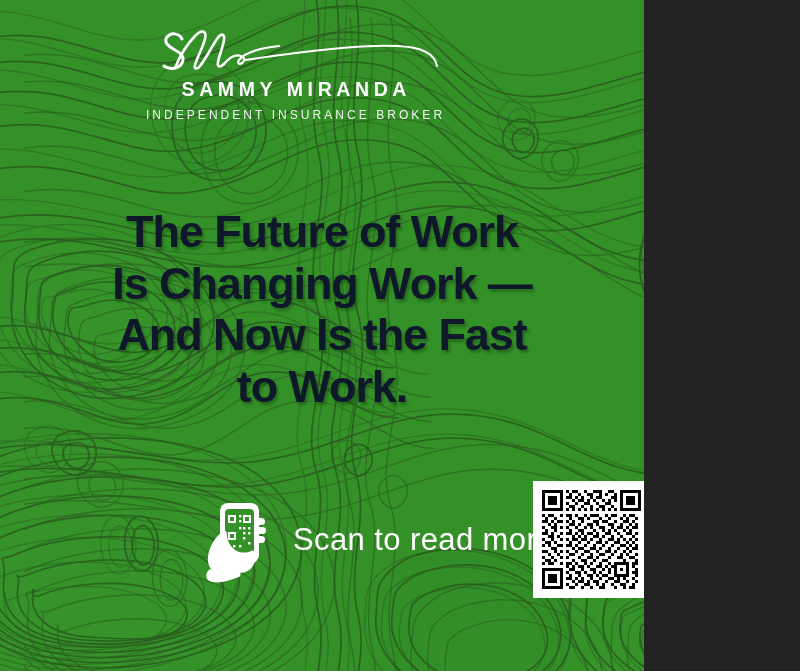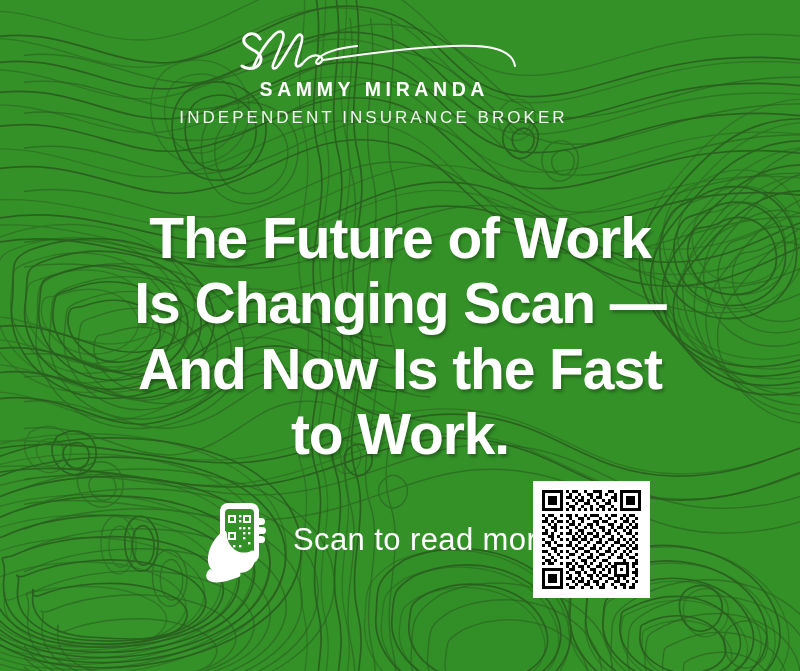--- a/index.html
+++ b/index.html
@@ -1,21 +1,21 @@
 <!DOCTYPE html>
 <html><head>
 <meta charset="utf-8">
 <title>Social Graphic</title>
 <style>
   html,body{margin:0;padding:0;background:#222;}
   *{box-sizing:border-box;}
 
   #poster{
     position:relative;
-    width:800px;height:671px;
+    width:644px;height:671px;
     overflow:hidden;
     background:#349129;
     font-family:"Liberation Sans", sans-serif;
   }
 
   
   #topo{
     position:absolute;inset:0;
     width:800px;height:671px;
     display:block;
@@ -34,42 +34,42 @@
     font-size:19.5px;
     font-weight:bold;
     letter-spacing:4.6px;
     line-height:1;
     margin-top:6px;
     white-space:nowrap;
     text-indent:4.6px;
   }
   .logo-tag{
     color:#f2f6f1;
-    font-size:17px;
+    font-size:12px;
     font-weight:400;
     letter-spacing:3.05px;
     line-height:1;
     margin-top:9px;
     white-space:nowrap;
     text-indent:3.05px;
   }
 
   
   #headline{
     position:absolute;
     top:206px;left:0;right:0;
     text-align:center;
     padding:0 40px;
   }
   #headline .hl{
     display:block;
-    color:#ffffff;
+    color:#0f172a;
     font-family:"Liberation Sans", sans-serif;
     font-weight:bold;
-    font-size:57px;
+    font-size:45px;
     line-height:1.145;
     letter-spacing:-1.1px;
     text-shadow:2px 3px 3px rgba(18,58,14,.42);
     white-space:nowrap;
   }
 
   
   #cta{
     position:absolute;
     left:205px;  top:478px;
@@ -219,21 +219,21 @@
         <path d="M96,38 C150,30 210,22 248,24 C274,25 286,32 288,44" stroke-width="2"></path>
       </g>
     </svg>
 
     <div class="logo-name">SAMMY MIRANDA</div>
     <div class="logo-tag">INDEPENDENT INSURANCE BROKER</div>
   </div>
 
   <div id="headline">
     <span class="hl">The Future of Work</span>
-    <span class="hl">Is Changing Scan —</span>
+    <span class="hl">Is Changing Work —</span>
     <span class="hl">And Now Is the Fast</span>
     <span class="hl">to Work.</span>
   </div>
 
   <div id="cta">
 
     <svg id="phone-icon" width="62" height="82" viewBox="0 0 62 82" aria-hidden="true">
 
       <rect x="15" y="2" width="39" height="60" rx="8" fill="#ffffff"></rect>
       <rect x="20" y="8" width="29" height="48" rx="4" fill="#349128"></rect>

